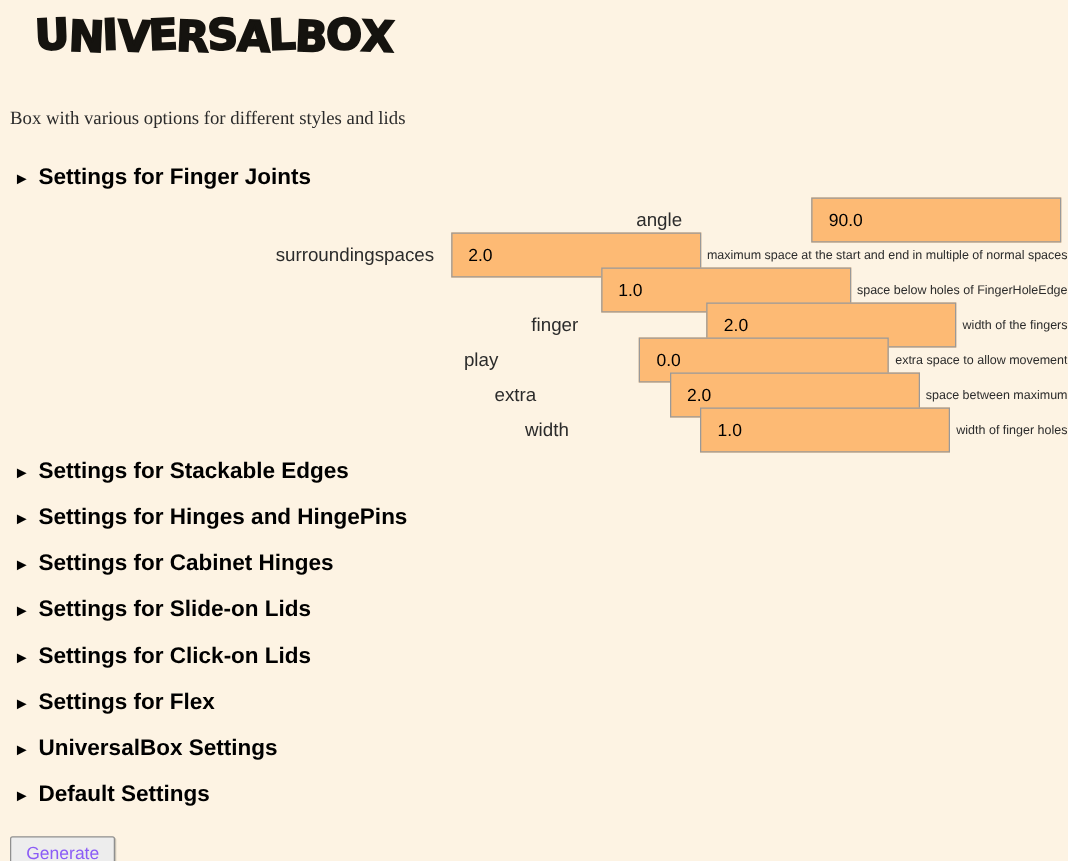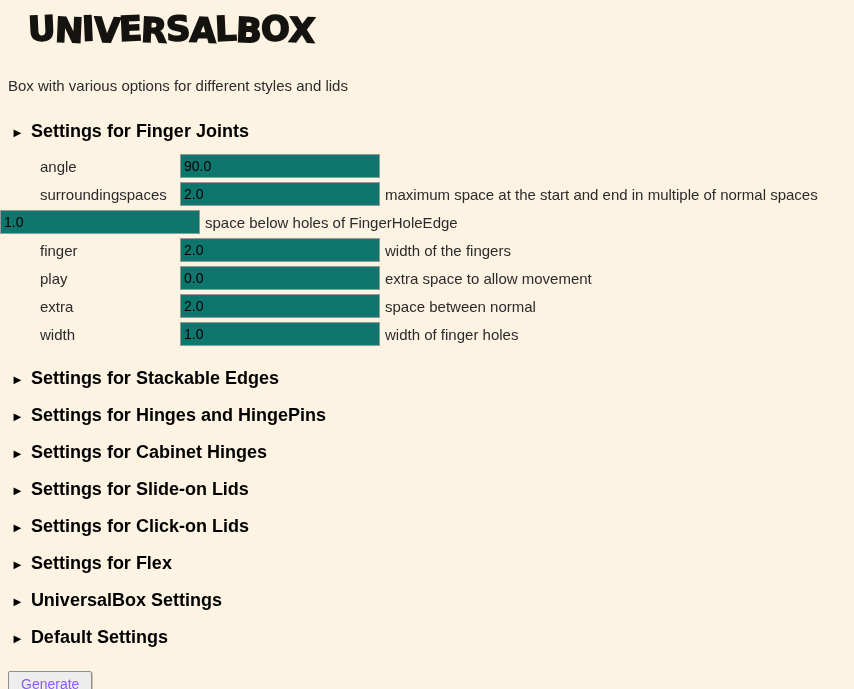--- a/index.html
+++ b/index.html
@@ -24,66 +24,67 @@
     -webkit-text-stroke: 1.6px #15130f;
     text-transform: uppercase;
     cursor: pointer;
     text-decoration: none;
   }
   .logo span { display: inline-block; }
   .logo span:nth-child(odd)  { transform: rotate(-2.5deg) translateY(-0.5px); }
   .logo span:nth-child(even) { transform: rotate(2.5deg)  translateY(1px); }
   
   .subtitle {
-    margin: 28px 0 0 8px;
+    margin: 38px 0 0 8px;
     font-size: 15px;
     line-height: 17px;
     color: #2b2b2b;
+    font-family: Liberation Serif, serif;
   }
   
   .section-header {
     margin: 15px 0 0 0;
     padding-left: 11px;
     font-size: 18px;
     line-height: 21px;
     font-weight: bold;
     color: #000;
     cursor: pointer;
   }
   .section:first-of-type .section-header { margin-top: 27px; }
-  .section:nth-of-type(2) .section-header { margin-top: 20px; }
+  .section:nth-of-type(2) .section-header { margin-top: 8px; }
   .marker {
     font-size: 13px;
     margin-right: 7px;
     color: #000;
   }
   
   .fields { margin-top: 9px; }
-  .row { display: flex; align-items: center; height: 28px; }
+  .row { display: flex; align-items: center; height: 28px; justify-content: flex-end; }
   .row label {
     width: 180px;
     padding-left: 40px;
     font-size: 15px;
     color: #2b2b2b;
     flex: none;
   }
   .row input {
     width: 200px;
-    height: 24px;
+    height: 36px;
     flex: none;
     border: 1px solid #999;
-    background: #0f766e;
-    padding: 1px 3px;
+    background: #fdba74;
+    padding: 1px 13px;
     font-family: "Liberation Sans", sans-serif;
     font-size: 14px;
     color: #000;
   }
   .row .desc {
     margin-left: 5px;
-    font-size: 15px;
+    font-size: 10px;
     color: #2b2b2b;
     white-space: nowrap;
   }
   
   .generate {
     margin: 22px 0 0 8px;
     font-family: "Liberation Sans", sans-serif;
     font-size: 14px;
     color: #8b5cf6;
     background: #ededed;
@@ -128,21 +129,21 @@
       <span class="desc">width of the fingers</span>
     </div>
     <div class="row">
       <label>play</label>
       <input type="text" value="0.0" style="">
       <span class="desc">extra space to allow movement</span>
     </div>
     <div class="row">
       <label>extra</label>
       <input type="text" value="2.0" style="">
-      <span class="desc">space between normal</span>
+      <span class="desc">space between maximum</span>
     </div>
     <div class="row">
       <label>width</label>
       <input type="text" value="1.0" style="">
       <span class="desc">width of finger holes</span>
     </div>
   </div>
 </div>
 
 <div class="section">

